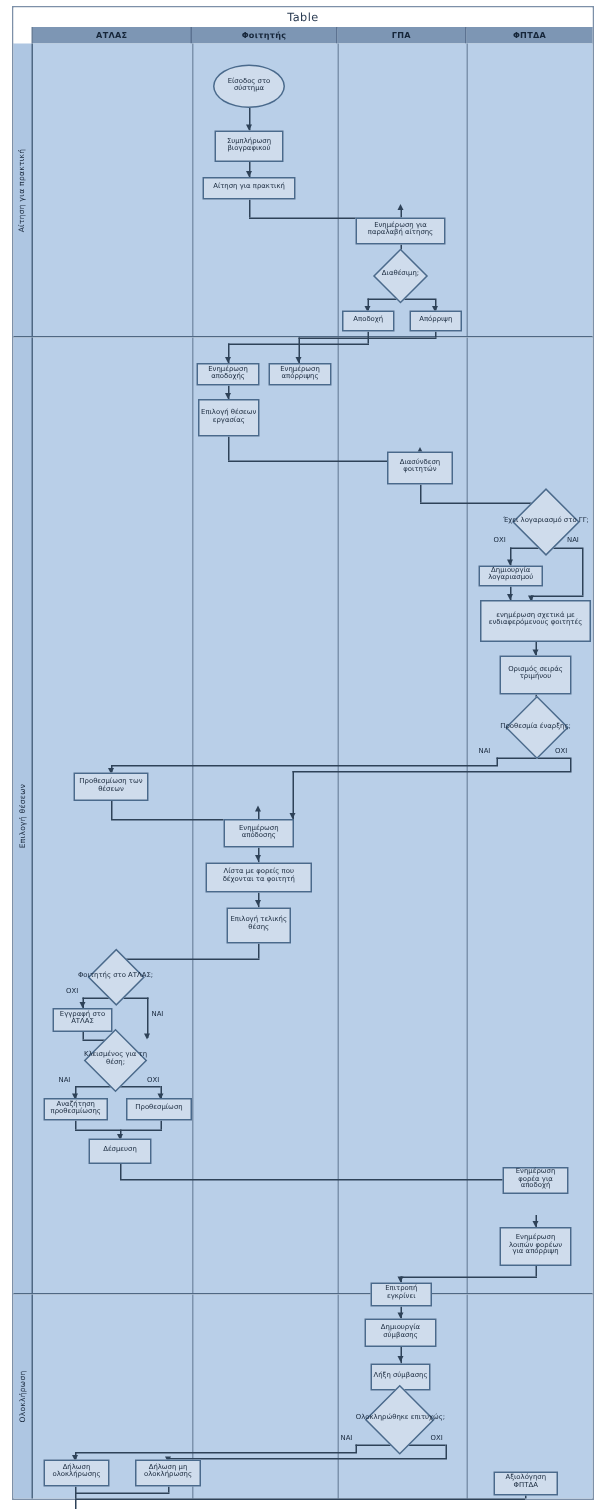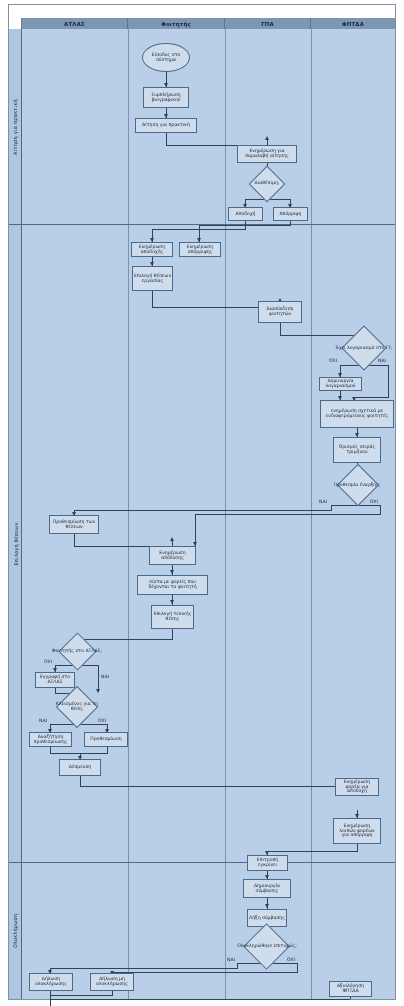--- a/index.html
+++ b/index.html
@@ -60,20 +60,23 @@
   .elbl{position:absolute;font-size:4.6px;color:#16263a;white-space:nowrap;}
 
   .fs5{font-size:4.6px;}
 </style>
 </head>
 <body>
 
 <div id="page">
   <div id="frame"></div>
 
+  <div id="title-bar">
+    <span class="t">Table</span>
+  </div>
 
   <div id="hdr">
     <div class="rowlbl-sp"></div>
     <div class="col" style="width:106px">
       <span>ΑΤΛΑΣ</span>
       </div>
     <div class="col" style="width:97px">
       <span>Φοιτητής</span>
       </div>
     <div class="col" style="width:86px">

